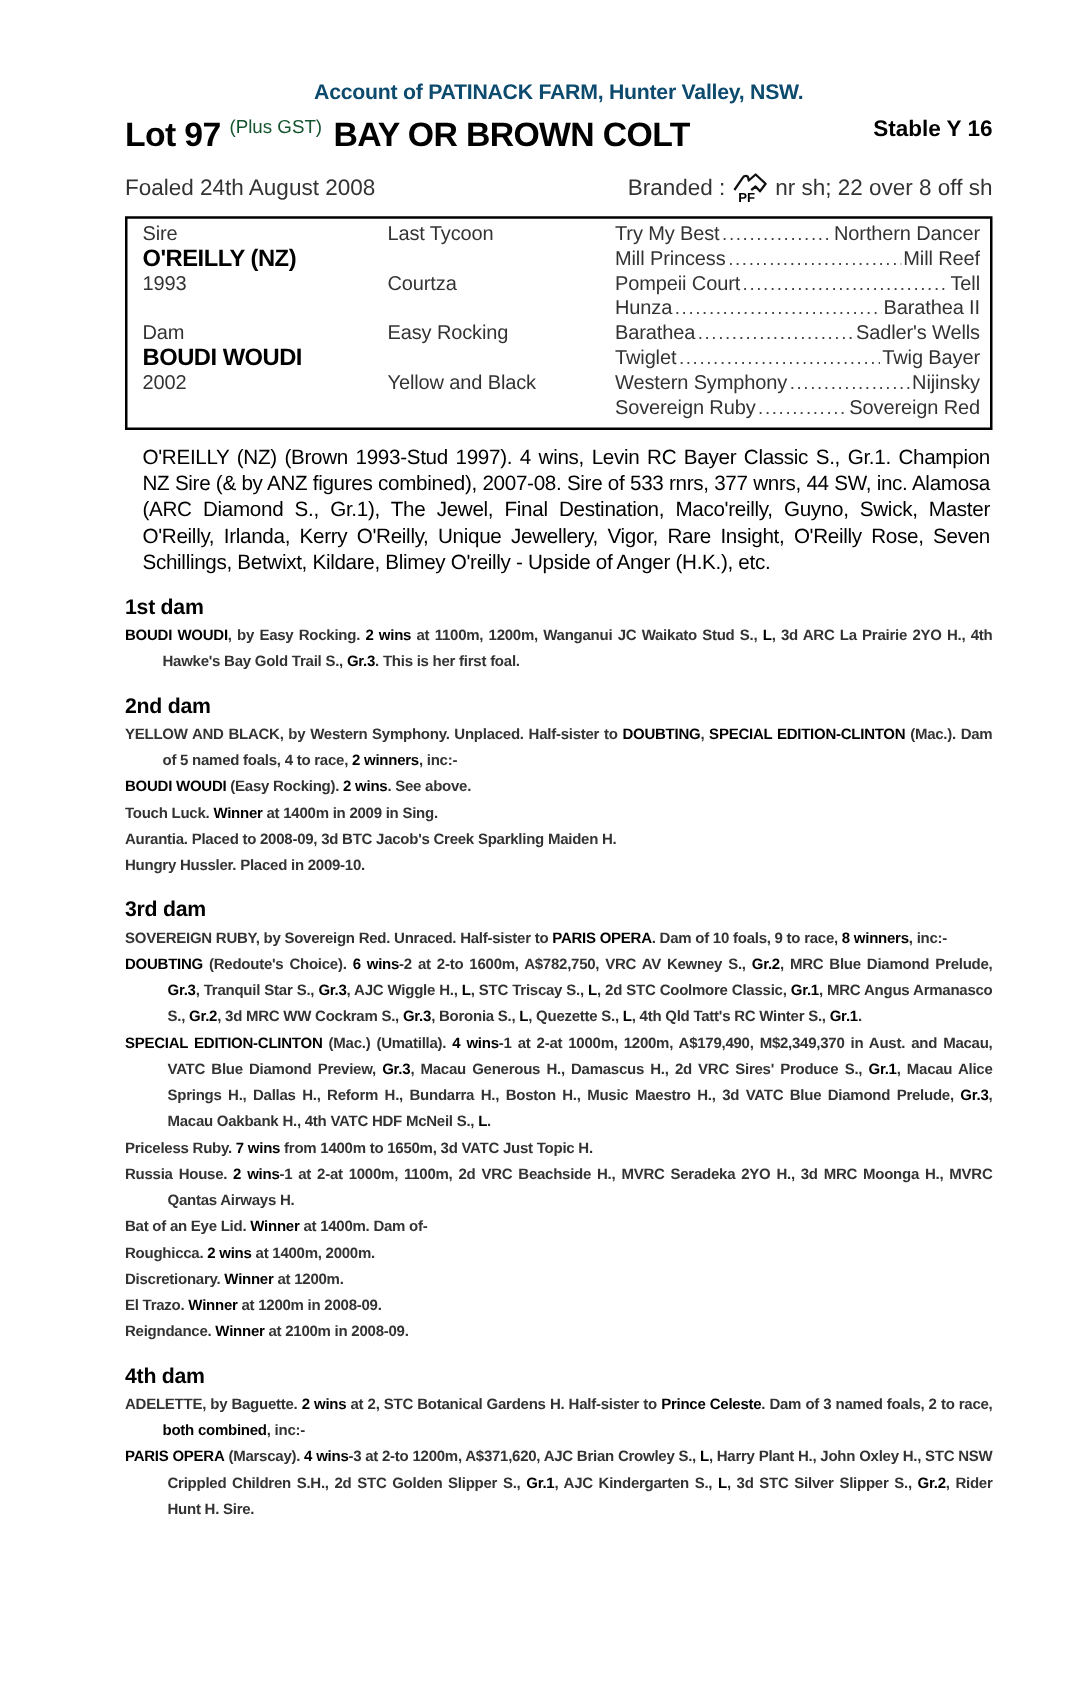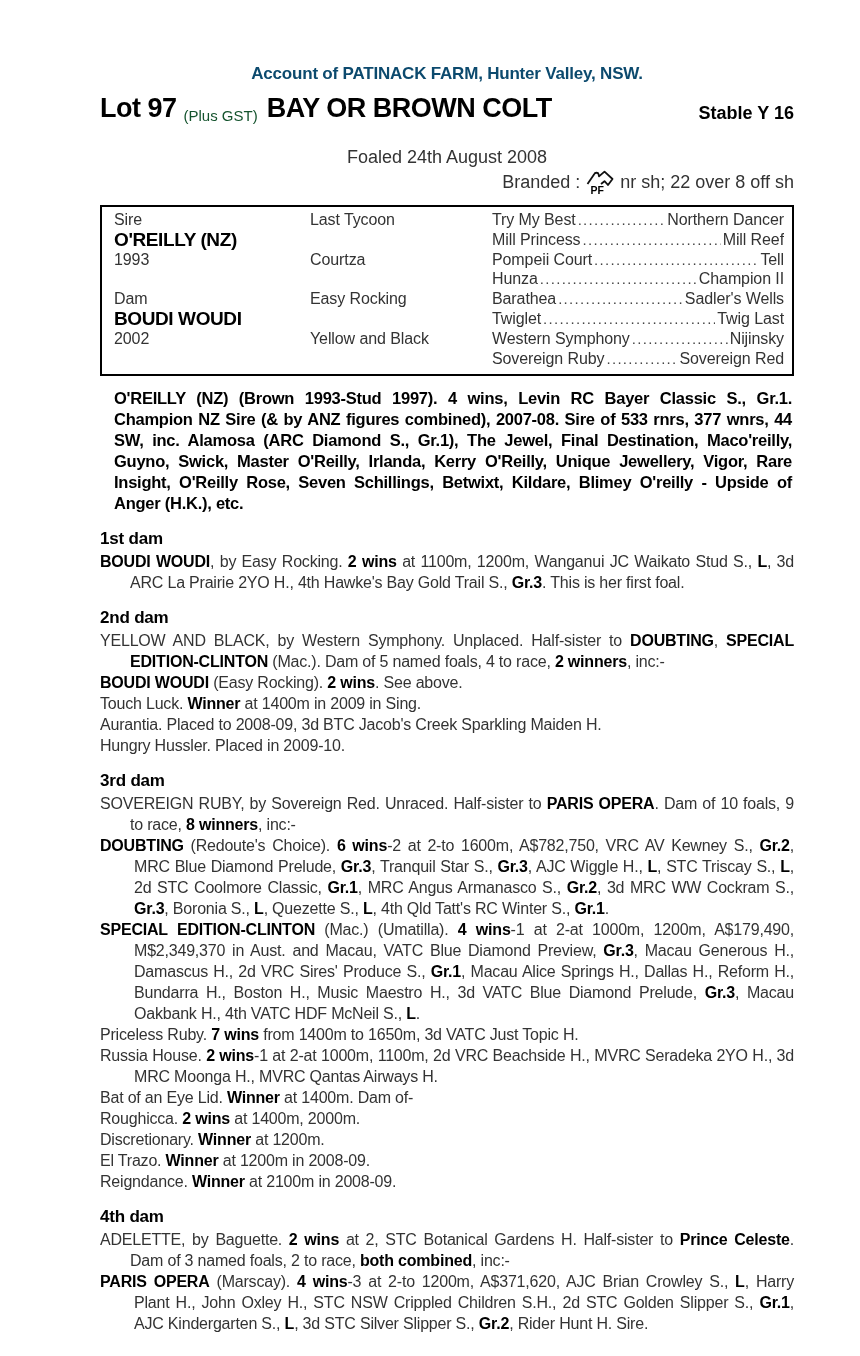--- a/index.html
+++ b/index.html
@@ -1,45 +1,45 @@
 <!DOCTYPE html>
 <html><head>
 <meta charset="utf-8">
 <style>
   html,body{margin:0;padding:0;background:#ffffff;}
   body{width:860px;min-height:1356px;font-family:"Liberation Sans",sans-serif;color:#2e2e2e;}
   .page{padding:64px 66px 30px 100px;}
 
   .account{text-align:center;font-weight:bold;color:#0c4a6e;font-size:17px;letter-spacing:-0.2px;margin-bottom:9px;}
 
-  .lotline{display:flex;align-items:flex-end;color:#000;margin-bottom:23px;}
+  .lotline{display:flex;align-items:flex-start;color:#000;margin-bottom:12px;}
   .lot{font-size:27px;font-weight:bold;letter-spacing:-0.5px;white-space:nowrap;}
   .gst{font-size:15px;font-weight:normal;color:#14532d;margin:0 9px 0 7px;white-space:nowrap;}
   .title{font-size:27px;font-weight:bold;letter-spacing:-0.5px;white-space:nowrap;}
   .stable{margin-left:auto;font-size:18px;font-weight:bold;white-space:nowrap;}
 
-  .foalline{display:flex;align-items:center;font-size:18px;color:#333;margin-bottom:9px;flex-direction:column;}
+  .foalline{display:flex;align-items:center;font-size:18px;color:#333;margin-bottom:9px;}
   .branded{margin-left:auto;display:flex;align-items:center;gap:5px;}
   .brandsvg{display:inline-block;vertical-align:middle;}
 
   .ped-table{border:2px solid #000;display:grid;grid-template-columns:196px 182px 1fr;
     grid-auto-rows:19.8px;padding:3px 8px 6px 12px;font-size:16px;color:#333;
     margin-bottom:8px;letter-spacing:-0.1px;}
   .ped-cell{line-height:19.8px;white-space:nowrap;}
   .bold-name{font-weight:bold;color:#000;font-size:19px;letter-spacing:-0.4px;}
   .gp{display:flex;align-items:center;overflow:hidden;white-space:nowrap;}
   .gp .dots{flex:1 1 auto;overflow:hidden;margin:0 2px;min-width:8px;color:#444;}
   .gp .dots::after{content:"....................................................................................................";letter-spacing:1.3px;font-size:15px;}
   .gp .gpsire{white-space:nowrap;}
 
-  .sire-summary{font-weight:bold;color:#000;text-align:justify;font-size:16.5px;line-height:21px;
+  .sire-summary{font-weight:normal;color:#000;text-align:justify;font-size:16.5px;line-height:21px;
     margin:12px 2px 4px 14px;letter-spacing:-0.25px;}
 
   .sec-heading{font-weight:bold;color:#000;font-size:17px;margin:15px 0 2px 0;letter-spacing:-0.2px;}
-  p.entry{margin:0;text-align:justify;font-size:16px;line-height:21px;letter-spacing:-0.2px;color:#333;}
+  p.entry{margin:0;text-align:justify;font-size:12px;line-height:21px;letter-spacing:-0.2px;color:#333;font-weight:bold;}
   p.entry b{color:#000;}
   .p-dam{padding-left:30px;text-indent:-30px;}
   .p-foal{margin-left:12px;padding-left:34px;text-indent:-34px;}
   .p-produce{margin-left:30px;padding-left:34px;text-indent:-34px;}
 </style>
 </head>
 <body>
 
 <div class="page">
 
@@ -89,31 +89,31 @@
         <span class="gpsire">Mill Reef</span>
       </div>
     <div class="ped-cell gp" style="grid-column:3;grid-row:3">
         <span>Pompeii Court</span>
         <span class="dots"></span>
         <span class="gpsire">Tell</span>
       </div>
     <div class="ped-cell gp" style="grid-column:3;grid-row:4">
         <span>Hunza</span>
         <span class="dots"></span>
-        <span class="gpsire">Champion II</span>
+        <span class="gpsire">Barathea II</span>
       </div>
     <div class="ped-cell gp" style="grid-column:3;grid-row:5">
         <span>Barathea</span>
         <span class="dots"></span>
         <span class="gpsire">Sadler's Wells</span>
       </div>
     <div class="ped-cell gp" style="grid-column:3;grid-row:6">
         <span>Twiglet</span>
         <span class="dots"></span>
-        <span class="gpsire">Twig Last</span>
+        <span class="gpsire">Twig Bayer</span>
       </div>
     <div class="ped-cell gp" style="grid-column:3;grid-row:7">
         <span>Western Symphony</span>
         <span class="dots"></span>
         <span class="gpsire">Nijinsky</span>
       </div>
     <div class="ped-cell gp" style="grid-column:3;grid-row:8">
         <span>Sovereign Ruby</span>
         <span class="dots"></span>
         <span class="gpsire">Sovereign Red</span>

